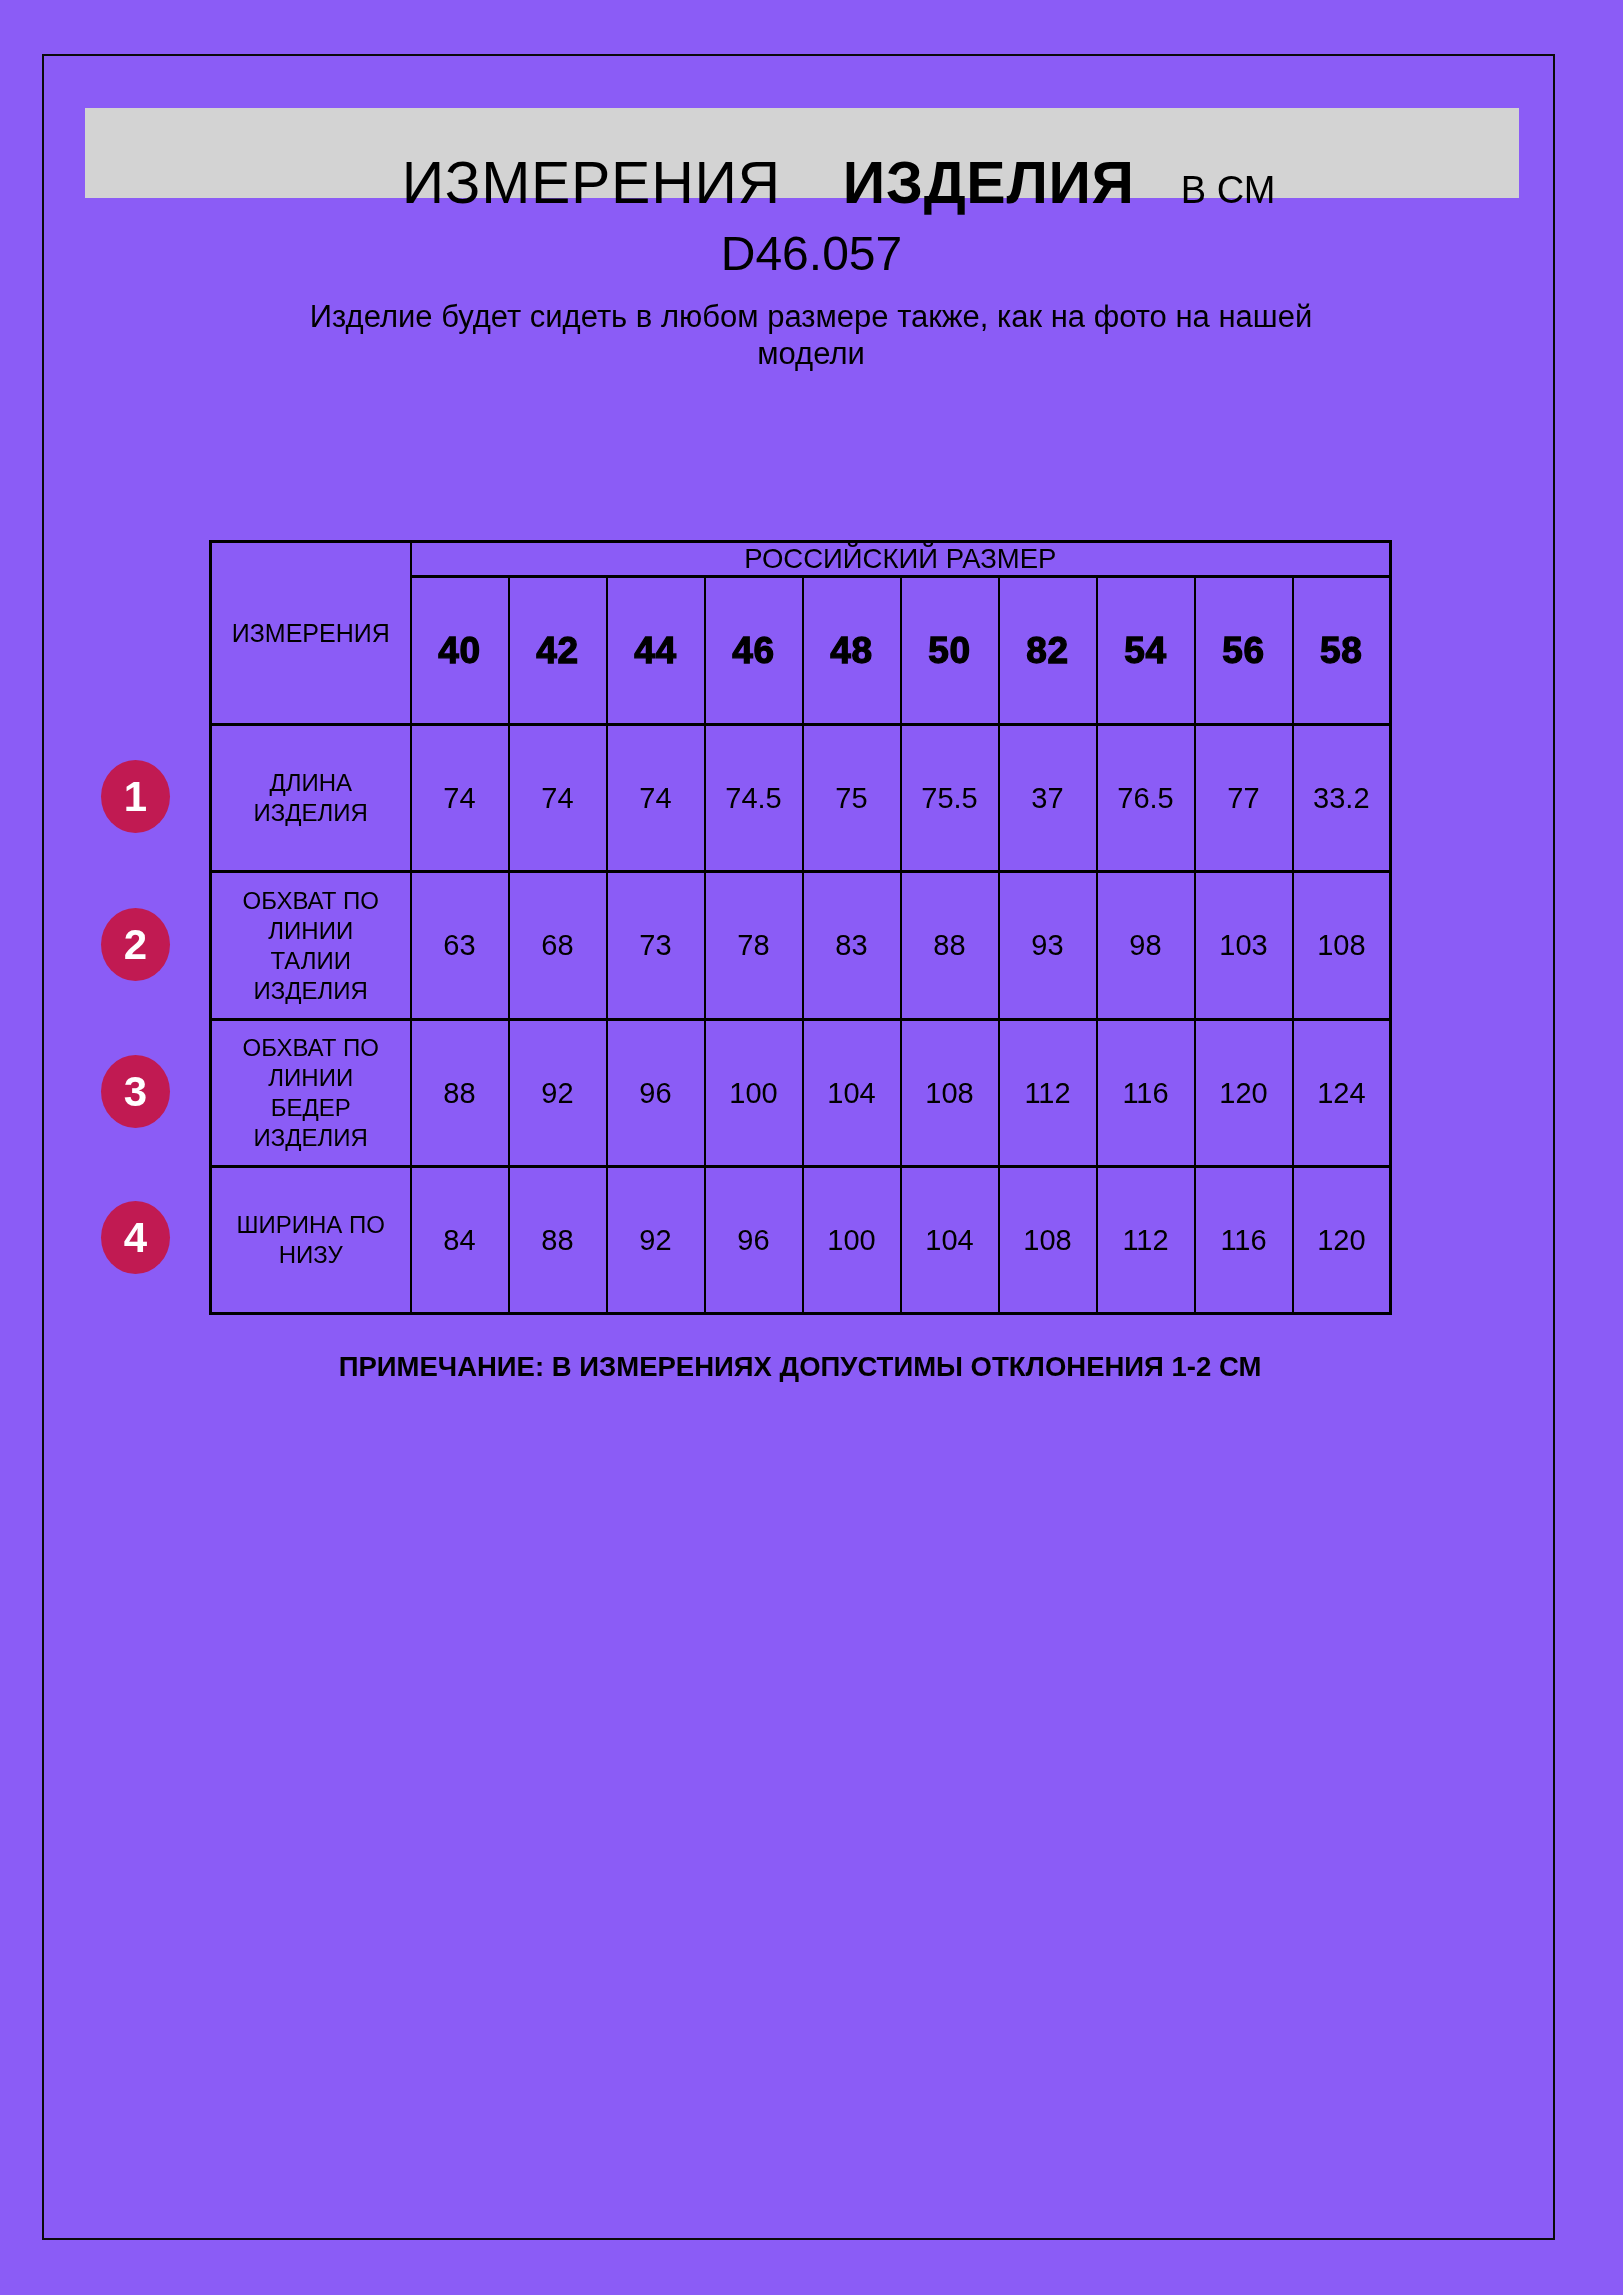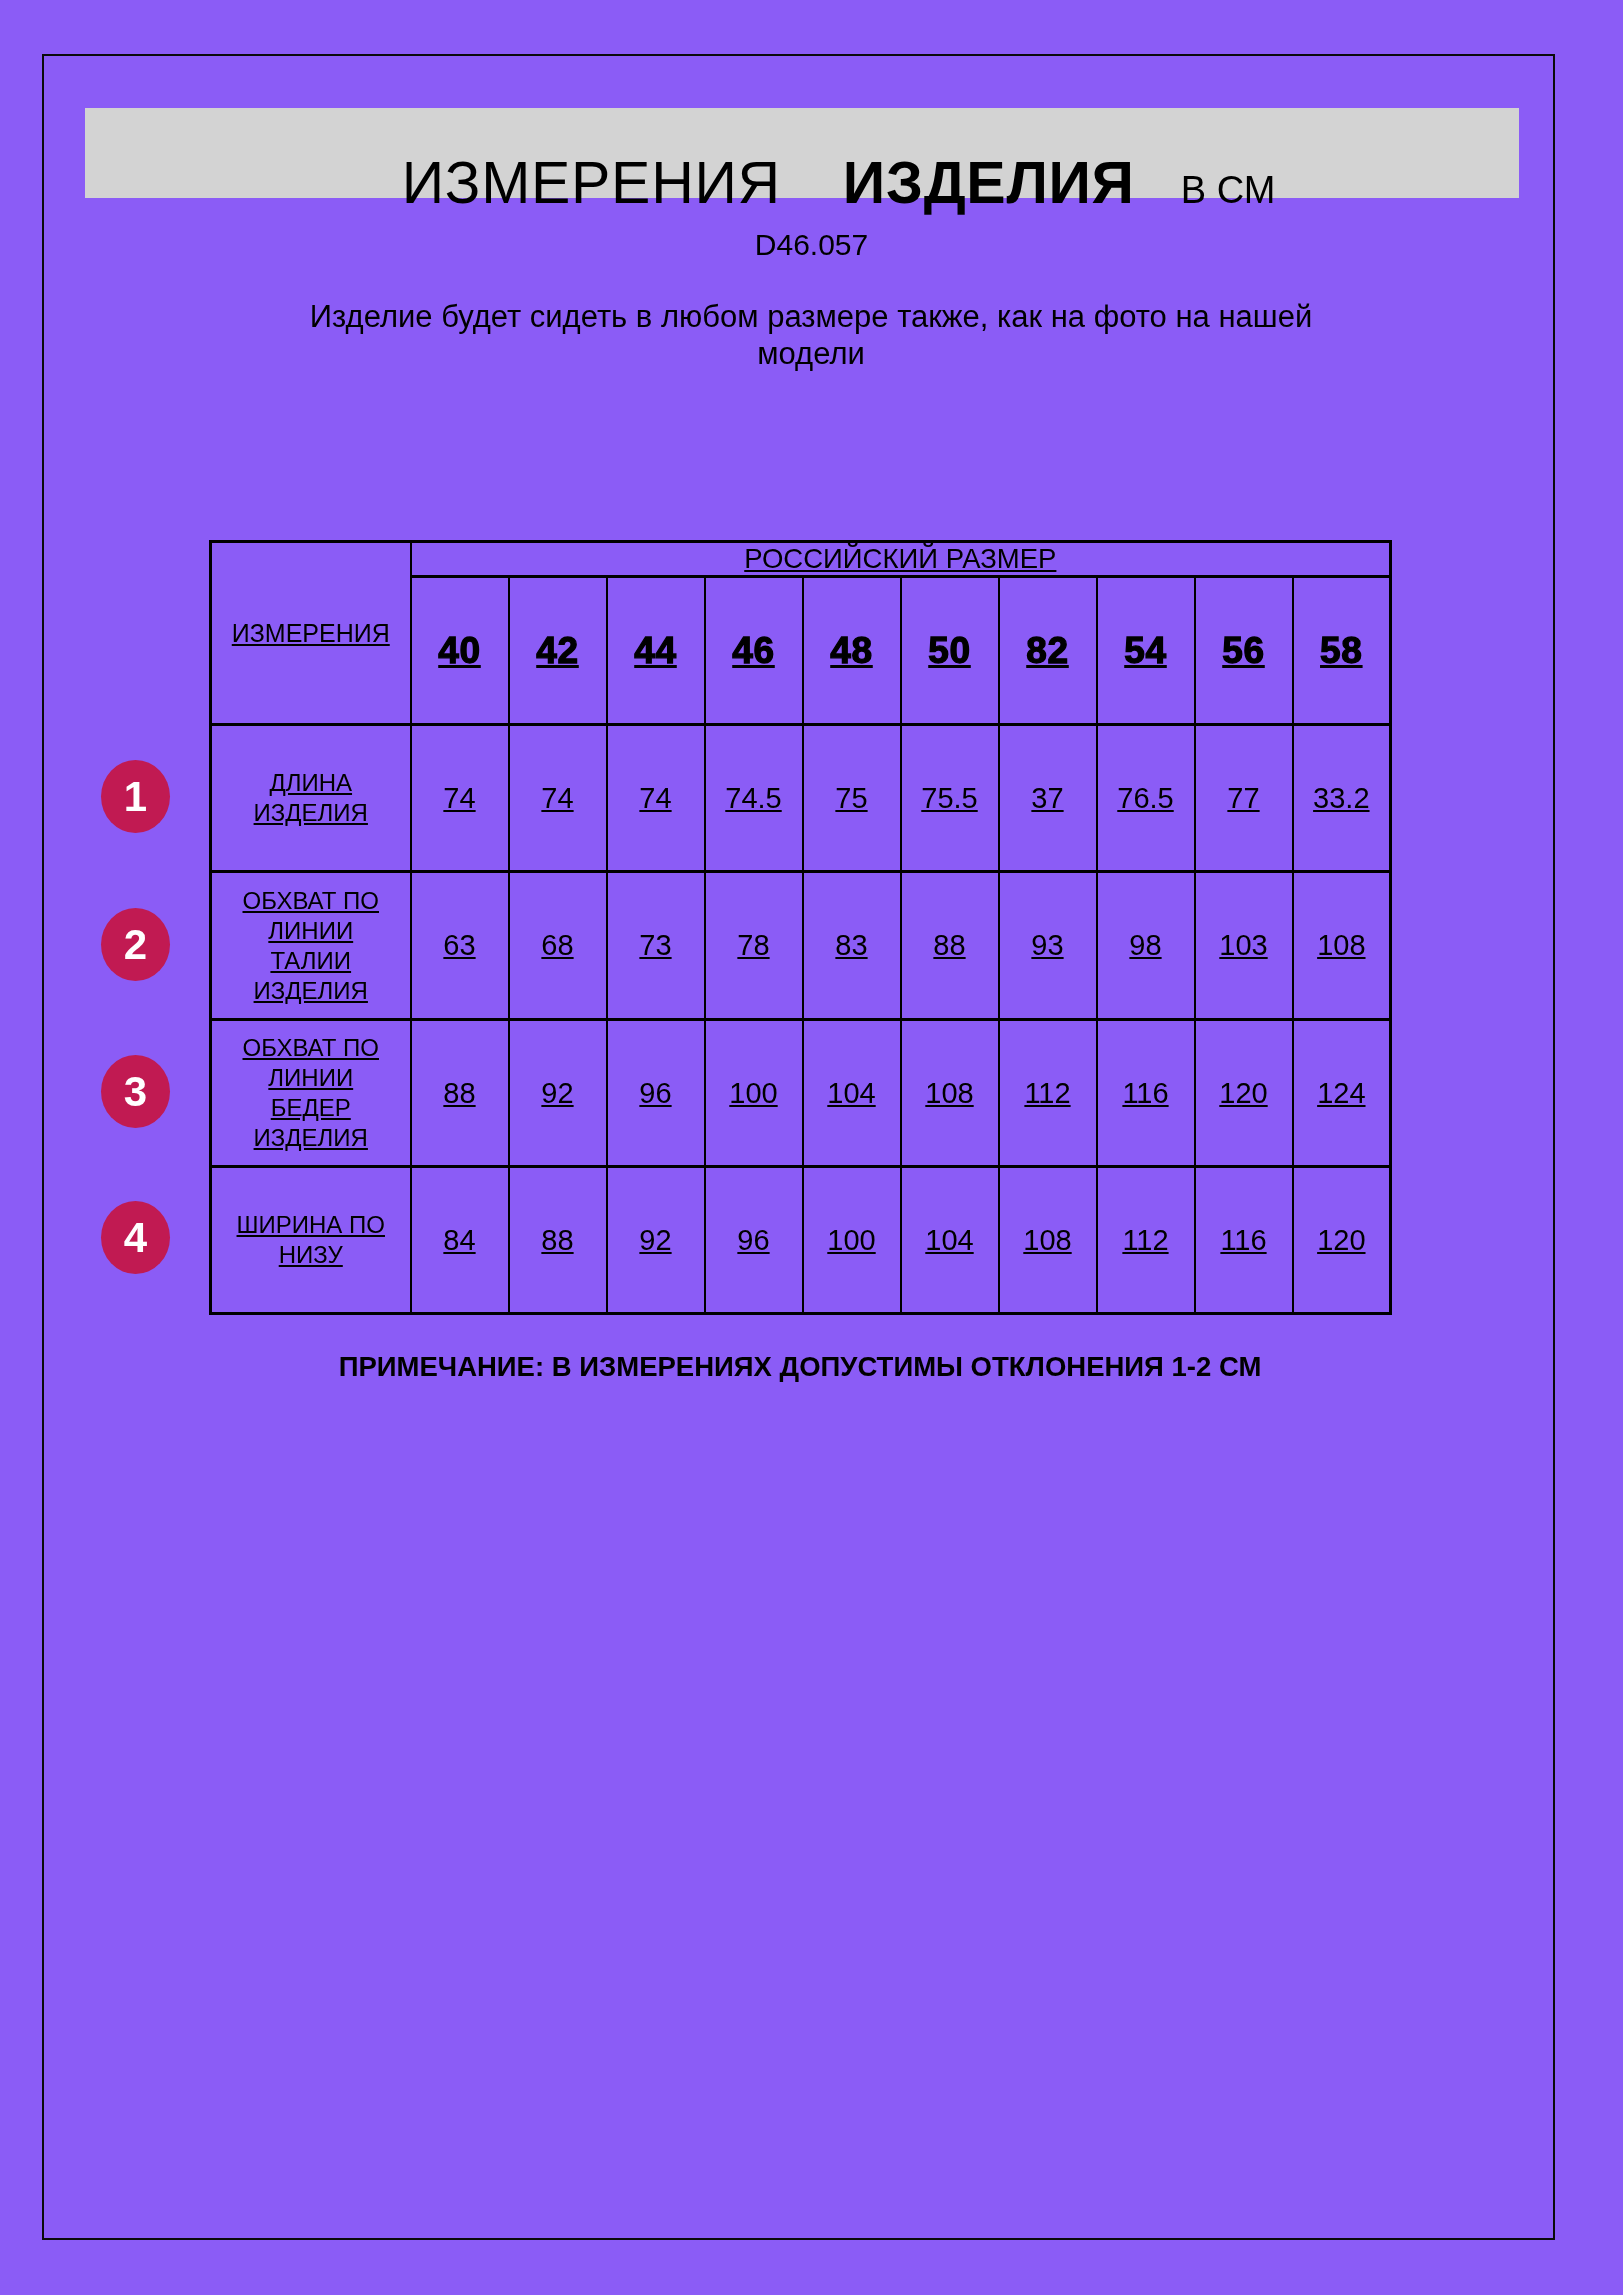--- a/index.html
+++ b/index.html
@@ -30,21 +30,21 @@
     padding-left:73px;
     box-sizing:border-box;
   }
   .title-main{font-size:59px;line-height:1;font-weight:400;letter-spacing:0.7px;}
   .title-bold{font-size:59px;line-height:1;font-weight:700;margin-left:62px;letter-spacing:0.7px;}
   .title-unit{font-size:38px;line-height:1;font-weight:400;margin-left:46px;margin-top:44px;}
   .product-code{
     position:absolute;
     left:0;top:230px;width:1623px;
     text-align:center;
-    font-size:30px;line-height:1;
+    font-size:48px;line-height:1;
   }
   .fit-note{
     position:absolute;
     left:196px;top:298px;width:1230px;
     text-align:center;
     font-size:31px;line-height:37px;
     white-space:pre-line;
   }
   table.size-table{
     position:absolute;
@@ -55,21 +55,20 @@
     border:3.3px solid #000;
   }
   table.size-table td{
     border:2px solid #000;
     border-top-width:3.3px;
     border-bottom-width:3.3px;
     text-align:center;
     vertical-align:middle;
     padding:0;
     box-sizing:border-box;
-    text-decoration:underline;
   }
   col.c-meas{width:200px;}
   col.c-size{width:98px;}
   tr.hrow1{height:35px;}
   tr.hrow2{height:148px;}
   tr.drow1{height:147px;}
   tr.drow2{height:148px;}
   tr.drow3{height:147px;}
   tr.drow4{height:147px;}
   td.meas-h{font-size:25px;}

